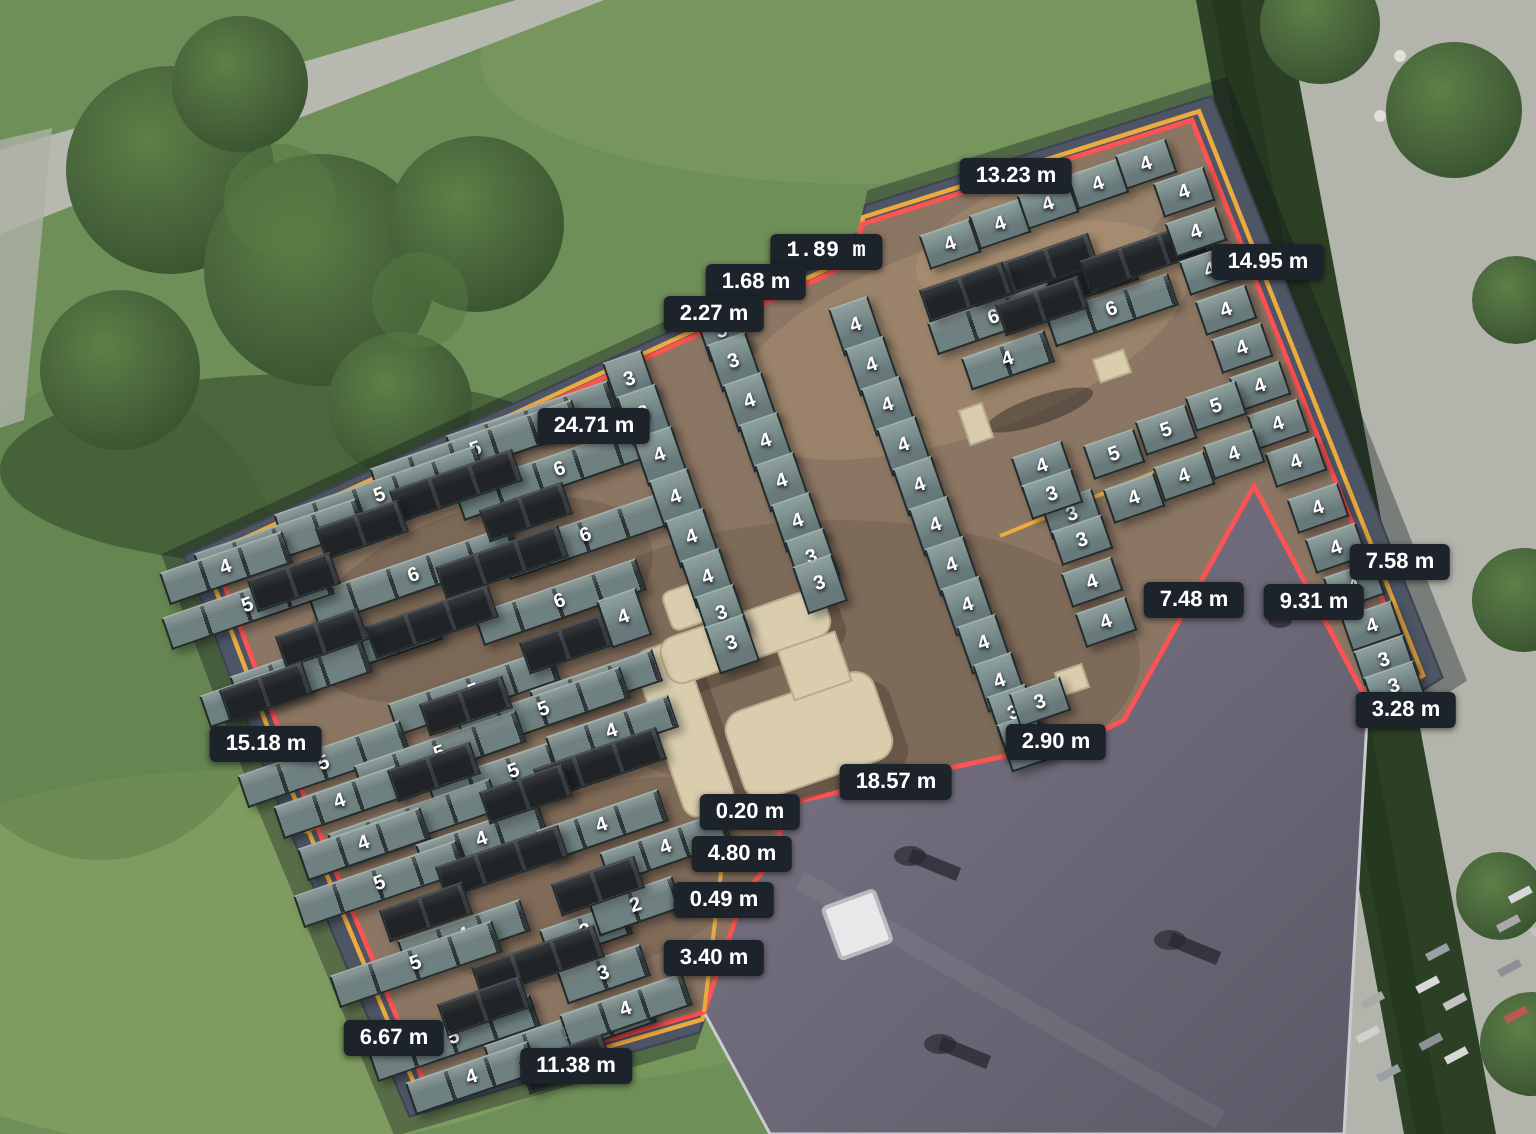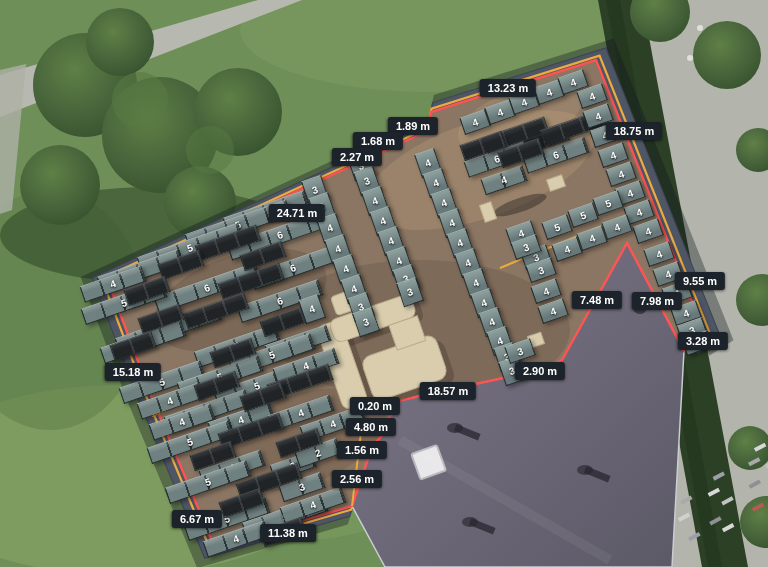--- a/index.html
+++ b/index.html
@@ -489,33 +489,33 @@
       <div class="pcell l" style="left: 553px; top: 311px; transform: translate(-50%, -50%) rotate(-19deg);">
         <span class="num">4</span>
       </div>
       <div class="pcell l" style="left: 520px; top: 351px; transform: translate(-50%, -50%) rotate(-19deg);">
         <span class="num">3</span>
       </div>
       <div class="pcell p" style="left: 312px; top: 309px; transform: translate(-50%, -50%) rotate(-19deg);">
         <span class="num">4</span>
       </div>
       <div class="mlabel" style="left: 508px; top: 88px;">13.23 m</div>
-      <div class="mlabel" style="left: 413px; top: 126px;">1.89 m</div>
+      <div class="mlabel" style="left: 413px; top: 126px; font-family: Liberation Mono, monospace;">1.89 m</div>
       <div class="mlabel" style="left: 378px; top: 141px;">1.68 m</div>
       <div class="mlabel" style="left: 357px; top: 157px;">2.27 m</div>
       <div class="mlabel" style="left: 297px; top: 213px;">24.71 m</div>
-      <div class="mlabel" style="left: 634px; top: 131px;">18.75 m</div>
-      <div class="mlabel" style="left: 700px; top: 281px;">9.55 m</div>
+      <div class="mlabel" style="left: 634px; top: 131px;">14.95 m</div>
+      <div class="mlabel" style="left: 700px; top: 281px;">7.58 m</div>
       <div class="mlabel" style="left: 597px; top: 300px;">7.48 m</div>
-      <div class="mlabel" style="left: 657px; top: 301px;">7.98 m</div>
-      <div class="mlabel" style="left: 703px; top: 341px;">3.28 m</div>
-      <div class="mlabel" style="left: 540px; top: 371px;">2.90 m</div>
+      <div class="mlabel" style="left: 657px; top: 301px;">9.31 m</div>
+      <div class="mlabel" style="left: 703px; top: 355px;">3.28 m</div>
+      <div class="mlabel" style="left: 528px; top: 371px;">2.90 m</div>
       <div class="mlabel" style="left: 448px; top: 391px;">18.57 m</div>
       <div class="mlabel" style="left: 375px; top: 406px;">0.20 m</div>
       <div class="mlabel" style="left: 371px; top: 427px;">4.80 m</div>
-      <div class="mlabel" style="left: 362px; top: 450px;">1.56 m</div>
-      <div class="mlabel" style="left: 357px; top: 479px;">2.56 m</div>
+      <div class="mlabel" style="left: 362px; top: 450px;">0.49 m</div>
+      <div class="mlabel" style="left: 357px; top: 479px;">3.40 m</div>
       <div class="mlabel" style="left: 133px; top: 372px;">15.18 m</div>
       <div class="mlabel" style="left: 197px; top: 519px;">6.67 m</div>
       <div class="mlabel" style="left: 288px; top: 533px;">11.38 m</div>
     </div>
 
 </div>
 
 </body></html>

